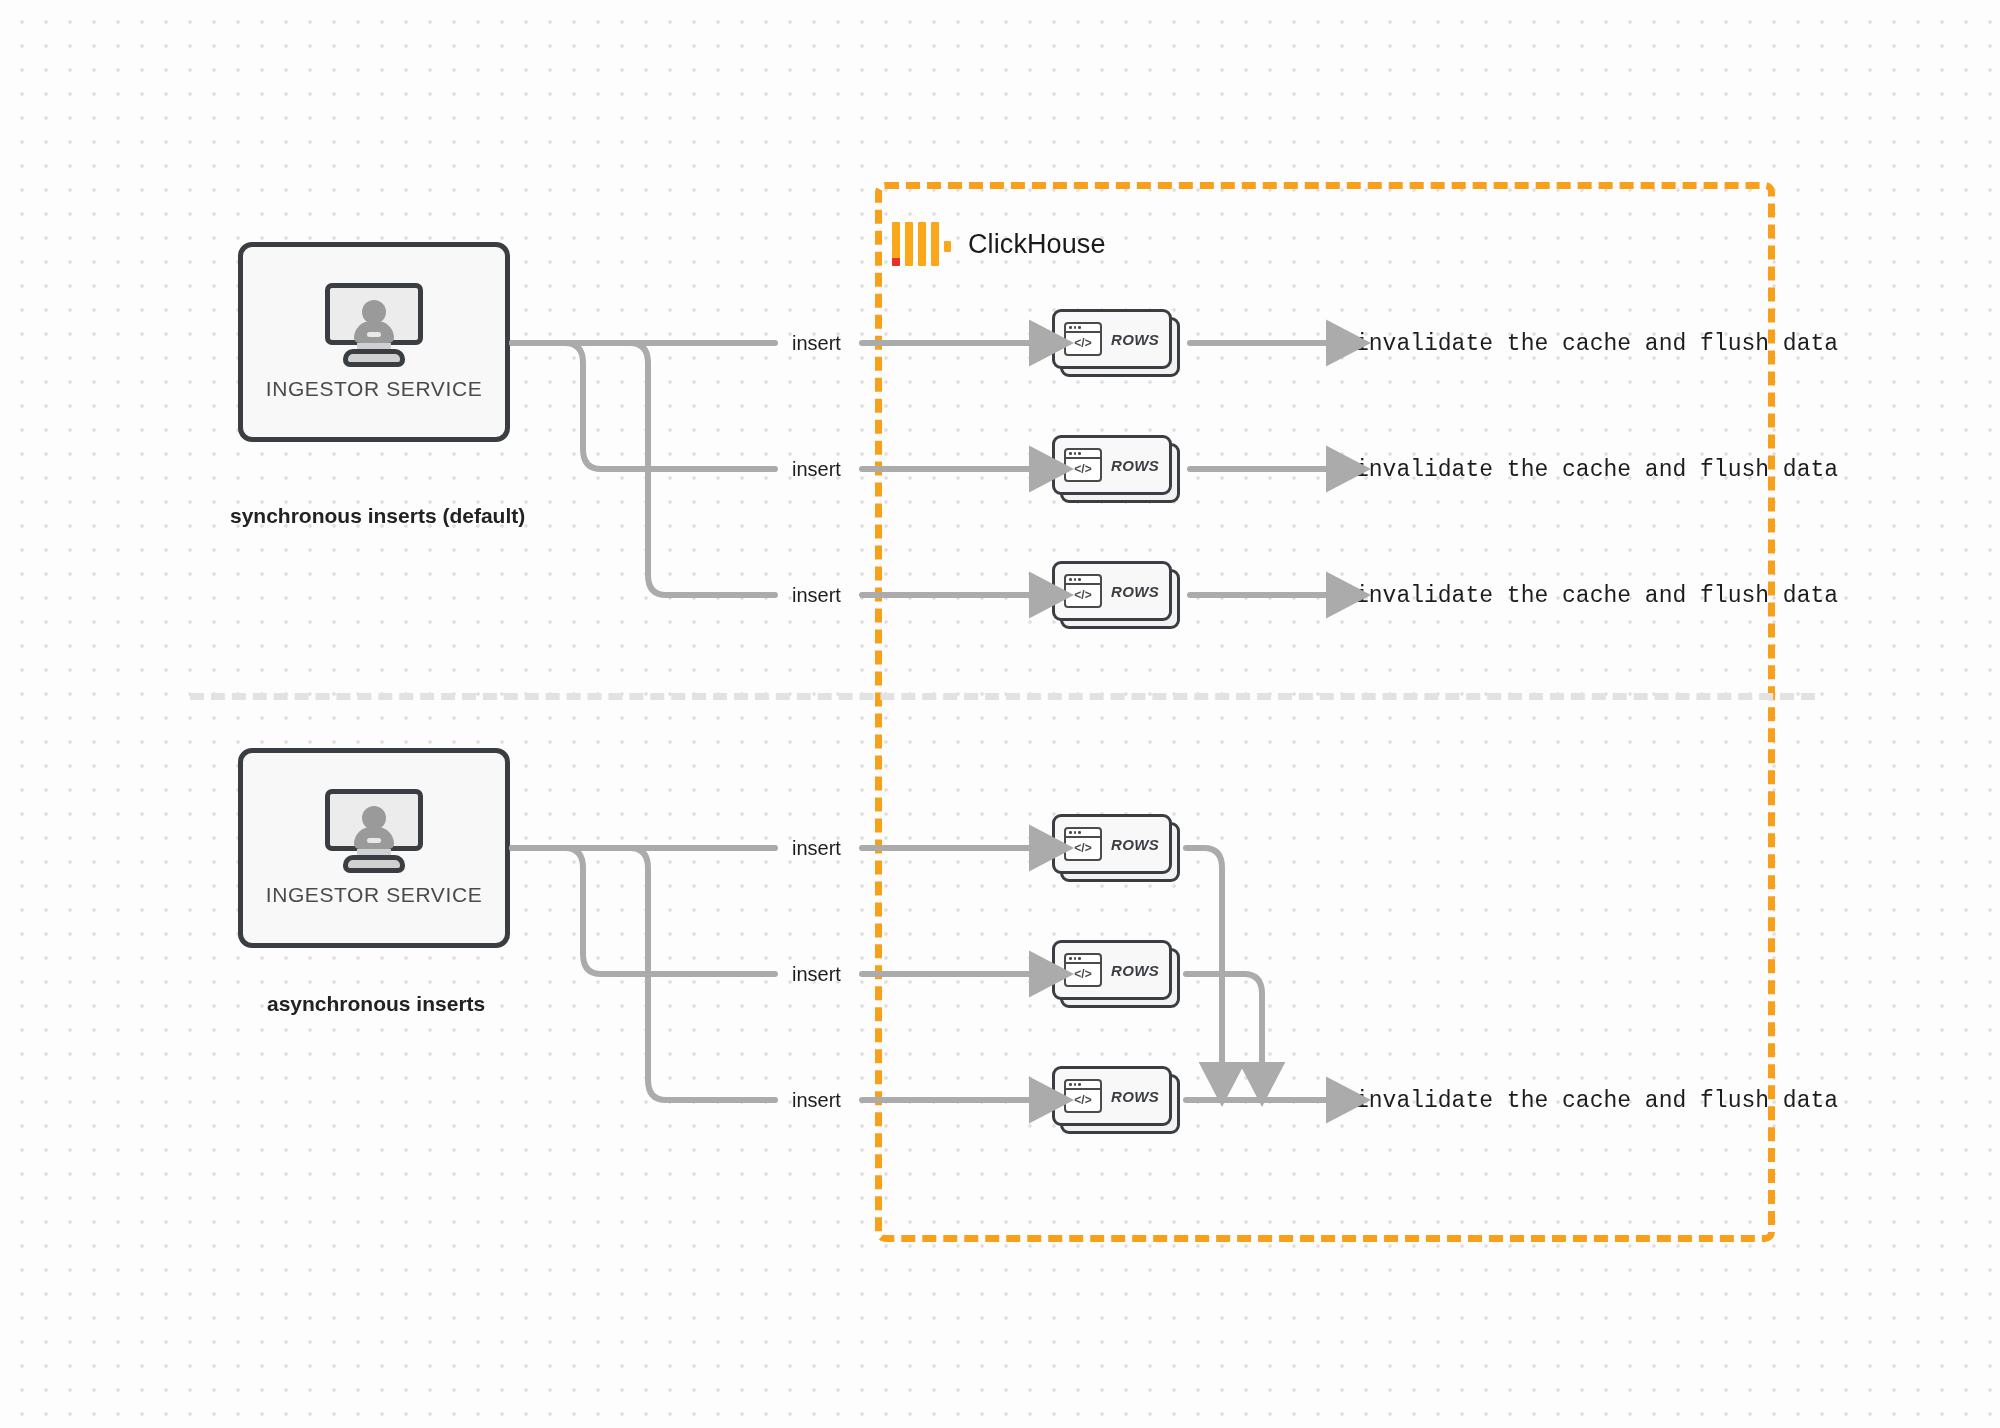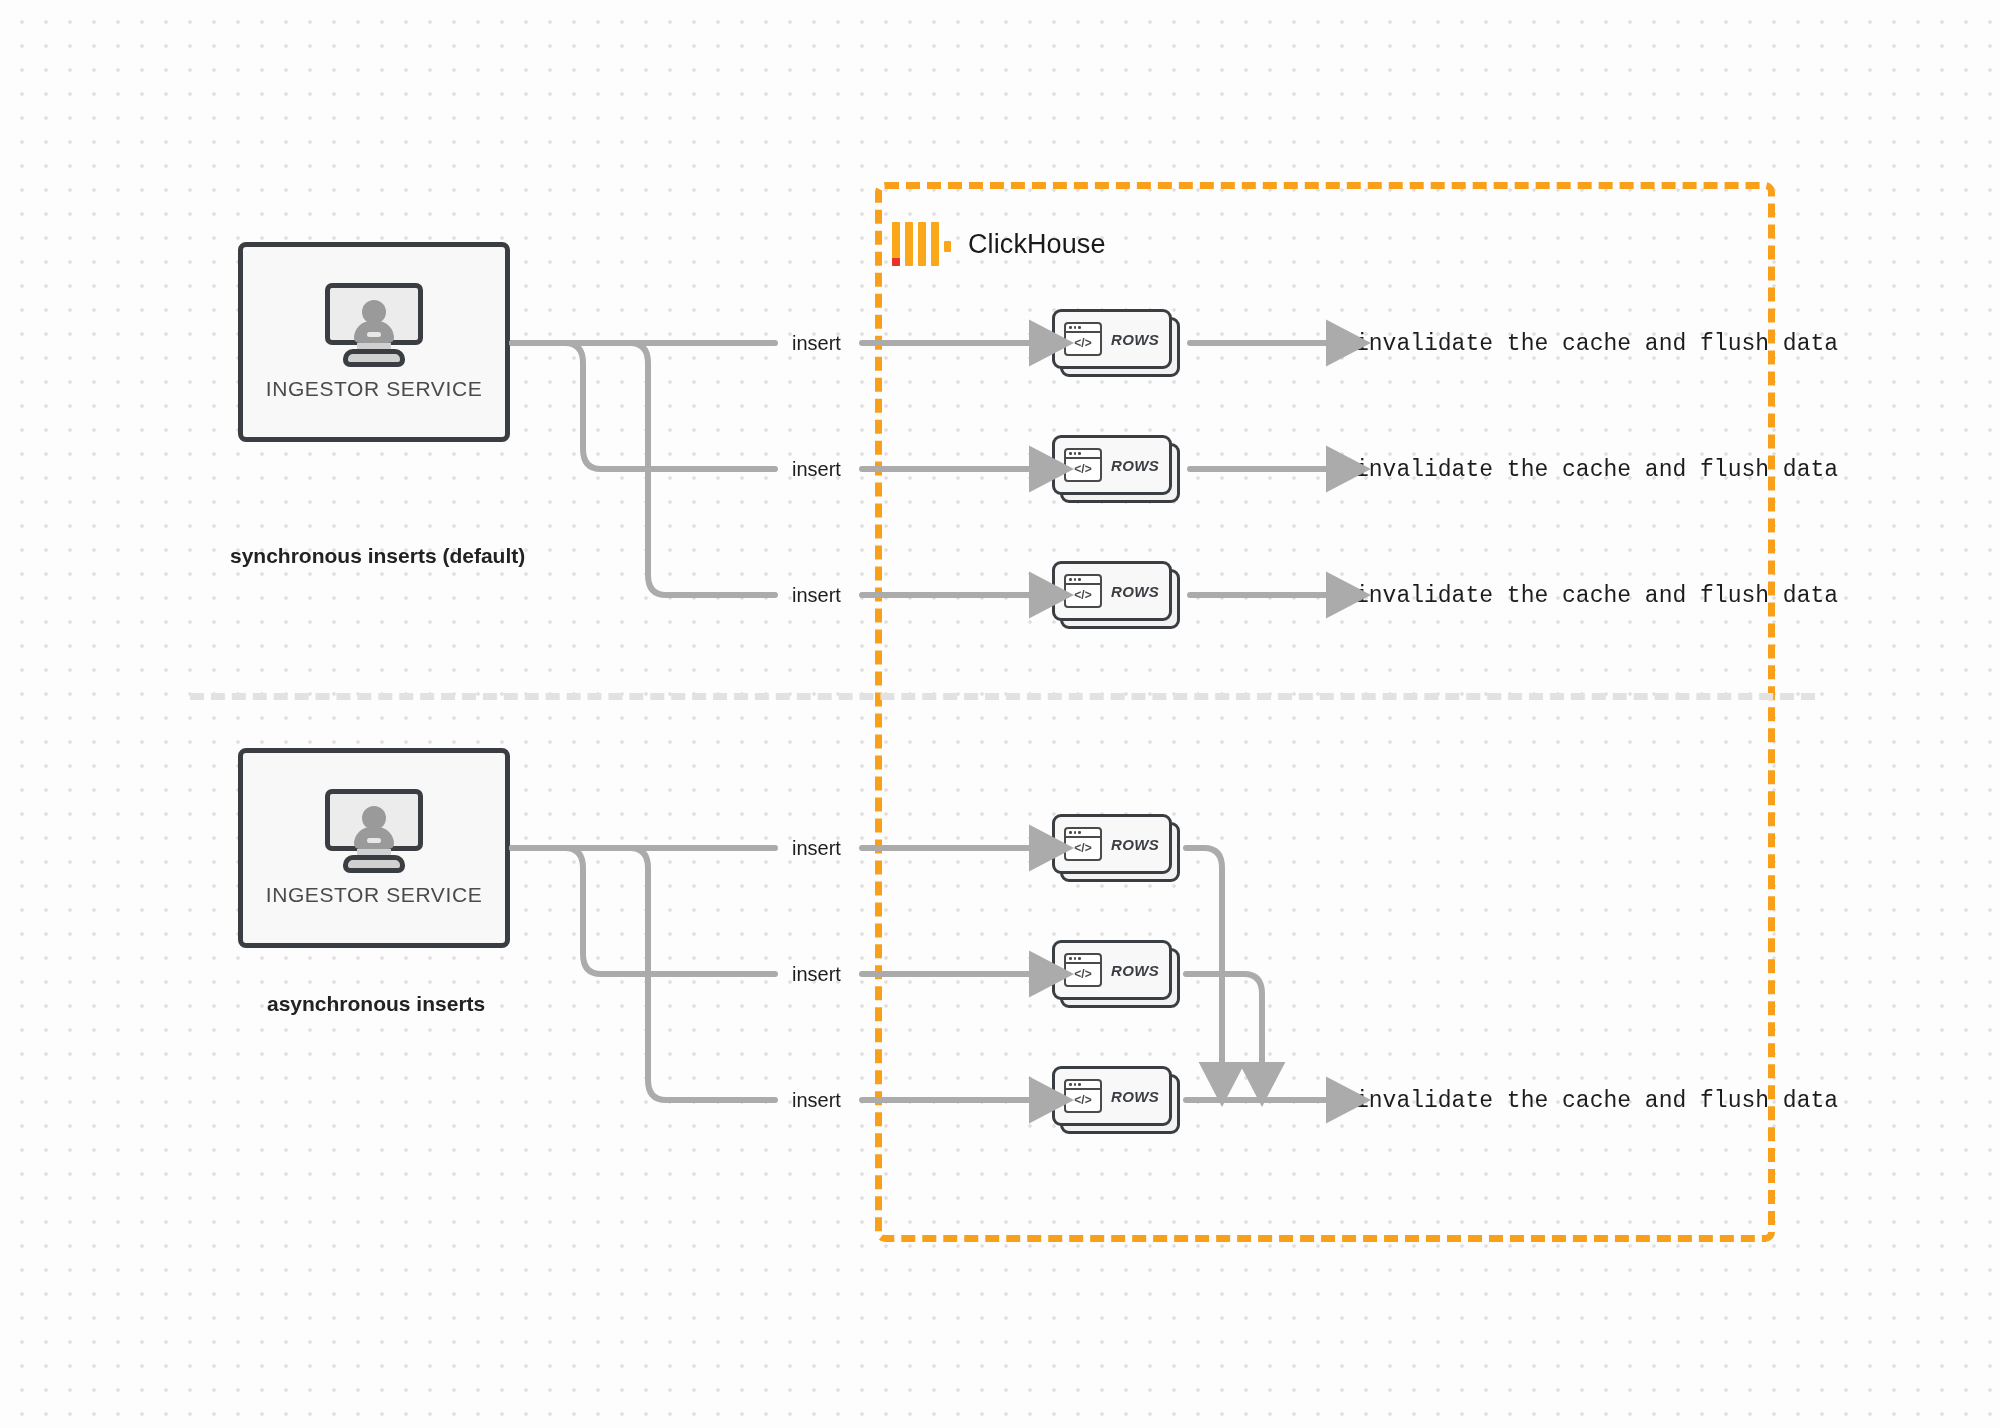--- a/index.html
+++ b/index.html
@@ -75,21 +75,21 @@
     white-space: nowrap;
   }
 
   
   .ingestor {
     position: absolute;
     width: 272px;
     height: 200px;
     background: #f8f8f8;
     border: 5px solid #3a3d42;
-    border-radius: 8px;
+    border-radius: 14px;
     box-sizing: border-box;
     display: flex;
     flex-direction: column;
     align-items: center;
     justify-content: center;
   }
   .ingestor.top    { left: 238px; top: 242px; }
   .ingestor.bottom { left: 238px; top: 748px; }
 
   .monitor {
@@ -166,21 +166,21 @@
   }
 
   
   .caption {
     position: absolute;
     font-size: 21px;
     font-weight: bold;
     color: #222;
     white-space: nowrap;
   }
-  .caption.sync  { left: 230px; top: 544px; }
+  .caption.sync  { left: 230px; top: 504px; }
   .caption.async { left: 248px; top: 992px; margin-left: 19px; }
 
   
   .divider {
     position: absolute;
     left: 190px;
     top: 693px;
     width: 1625px;
     height: 7px;
     border-top: 7px dashed #e2e2e2;

